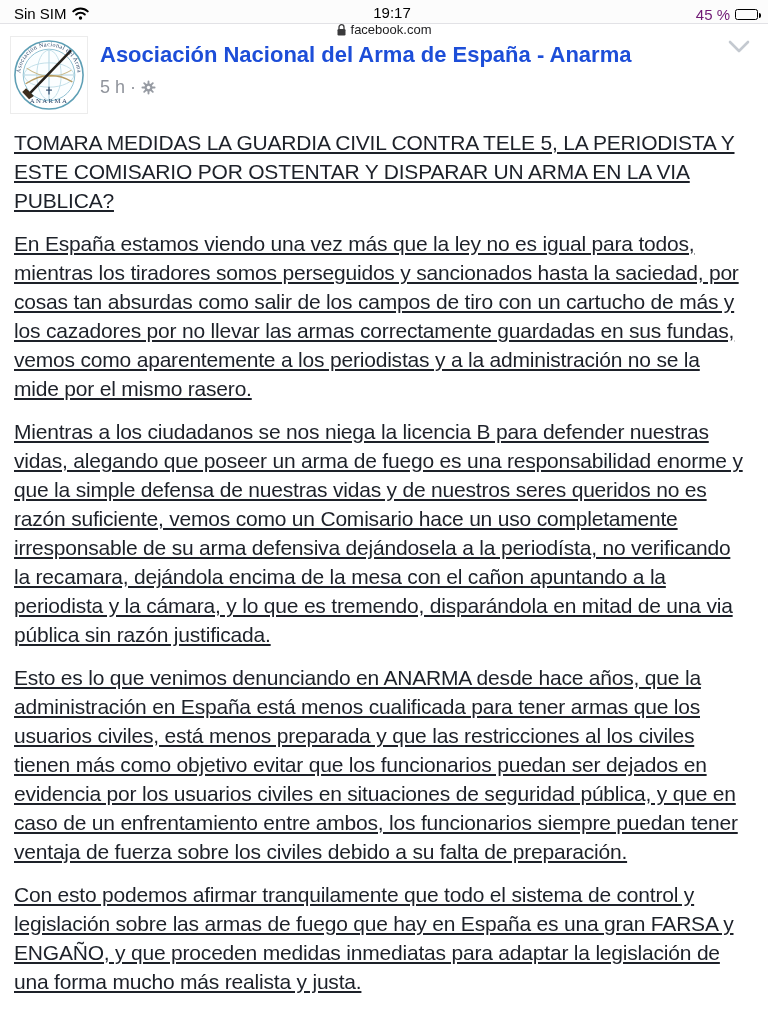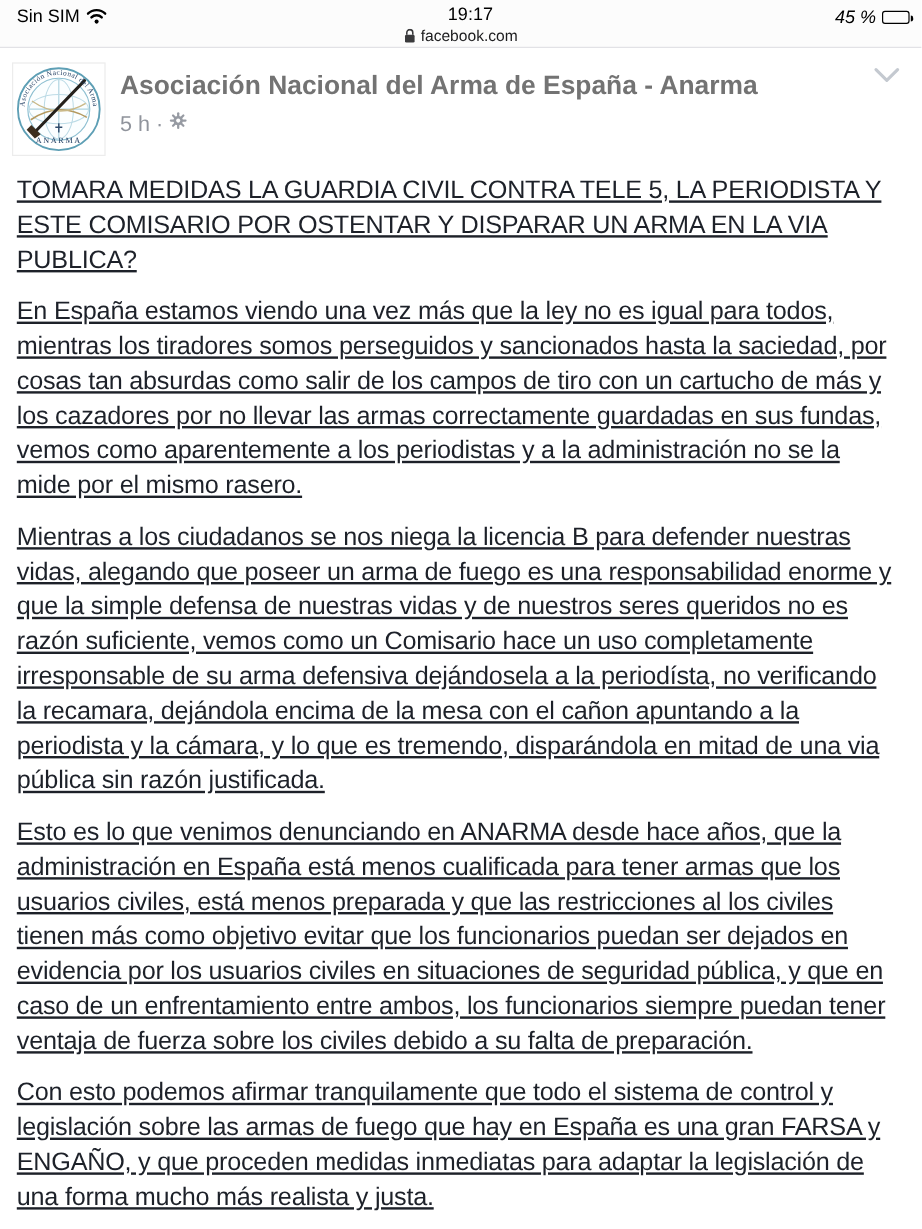--- a/index.html
+++ b/index.html
@@ -8,33 +8,33 @@
     background: #ffffff;
     font-family: "Liberation Sans", sans-serif;
     color: #1d2129;
     overflow: hidden;
     position: relative;
   }
 
   
   .status-bar {
     position: relative;
-    height: 40px;
+    height: 24px;
     background: #fcfcfc;
     border-bottom: 1px solid #e2e2e6;
   }
   .sb-left {
     position: absolute; left: 14px; top: 5px;
     display: flex; align-items: center; gap: 5px;
     font-size: 15px; color: #000;
   }
   .sb-right {
     position: absolute; right: 10px; top: 6px;
     display: flex; align-items: center; gap: 5px;
-    font-size: 15px; color: #000000; font-style: italic;
+    font-size: 15px; color: #701a75;
   }
   .sb-time {
     position: absolute; left: 16px; right: 0; top: 4px;
     text-align: center; font-size: 15px; color: #000;
   }
   .sb-url {
     position: absolute; left: 0; right: 0; top: 22px;
     display: flex; justify-content: center; align-items: center; gap: 5px;
     font-size: 13px; color: #1c1c1e;
   }
@@ -61,30 +61,30 @@
   .avatar {
     flex: 0 0 auto;
     width: 78px; height: 78px;
     background: #fff;
     border: 1px solid #ececec;
     display: flex; align-items: center; justify-content: center;
   }
   .header-text { margin-left: 12px; padding-top: 5px; min-width: 0; }
   .author {
     display: inline-block;
-    color: #737373;
+    color: #1d4ed8;
     font-weight: bold;
     font-size: 22px;
     line-height: 1.25;
     text-decoration: none;
     cursor: pointer;
   }
   .meta {
     margin-top: 8px;
-    display: flex; gap: 5px;
+    display: flex; align-items: center; gap: 5px;
     color: #90949c; font-size: 18px;
   }
   .chevron {
     position: absolute; right: 18px; top: 16px;
     cursor: pointer; line-height: 0;
   }
 
   
   .post-body {
     padding: 8px 18px 0 14px;

